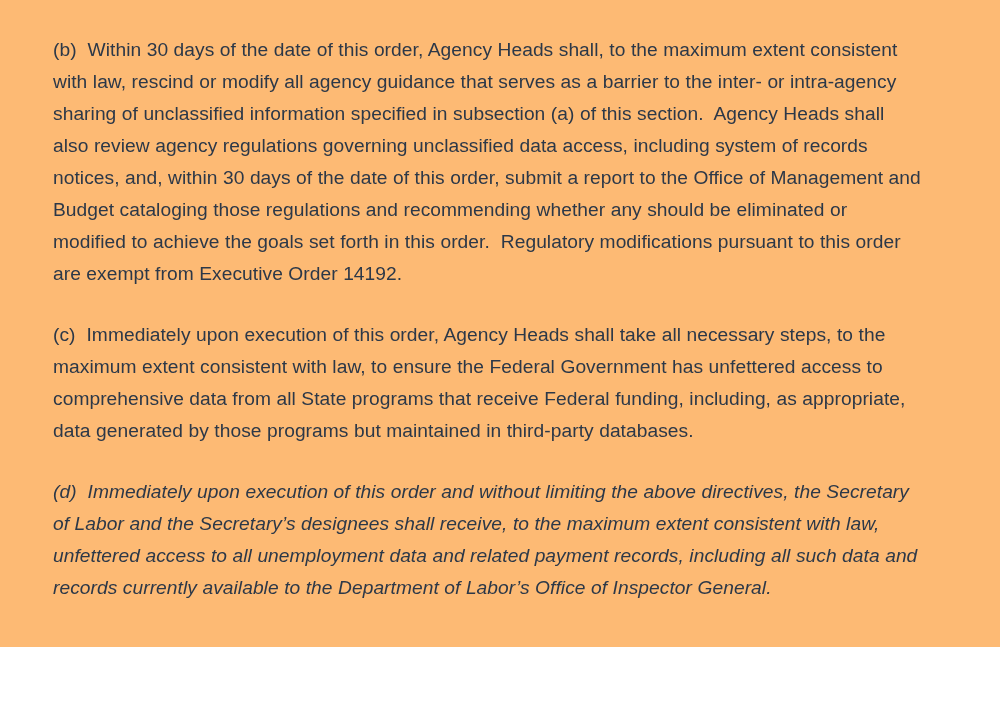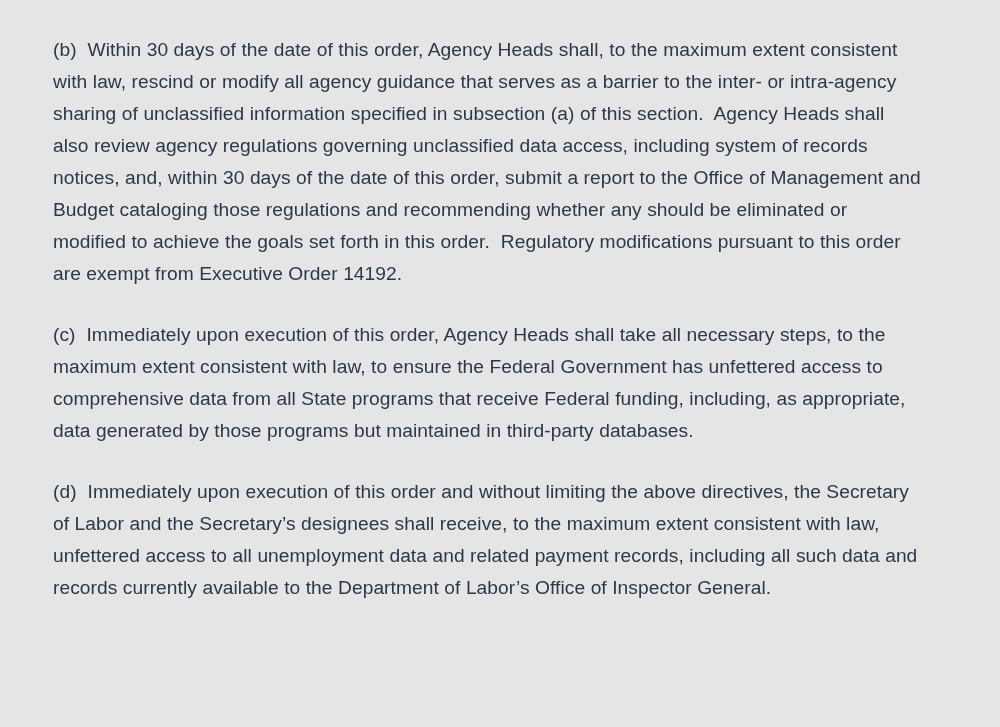--- a/index.html
+++ b/index.html
@@ -10,41 +10,42 @@
     width: 1000px;
     height: 727px;
     background: #ffffff;
     font-family: "Liberation Sans", "DejaVu Sans", sans-serif;
     color: #2c3848;
     overflow: hidden;
   }
   .page {
     position: relative;
     width: 1000px;
-    height: 727px;
-    background: #e5e5e5;
+    height: 647px;
+    background: #fdba74;
     box-sizing: border-box;
     padding: 34px 52px 0 53px;
   }
   .doc-body {
     width: 872px;
   }
   p.para {
     margin: 0 0 29px 0;
     font-size: 19.2px;
     line-height: 32px;
     letter-spacing: 0.003em;
     color: #2c3848;
     text-align: left;
     white-space: pre-wrap;
     word-spacing: 0.004em;
     -webkit-font-smoothing: antialiased;
   }
   p.para:last-child {
     margin-bottom: 5px;
+    font-style: italic;
   }
 </style>
 </head>
 <body>
 
 <div class="page">
   <div class="doc-body">
 
     <p class="para">(b)  Within 30 days of the date of this order, Agency Heads shall, to the maximum extent consistent with law, rescind or modify all agency guidance that serves as a barrier to the inter- or intra-agency sharing of unclassified information specified in subsection (a) of this section.  Agency Heads shall also review agency regulations governing unclassified data access, including system of records notices, and, within 30 days of the date of this order, submit a report to the Office of Management and Budget cataloging those regulations and recommending whether any should be eliminated or modified to achieve the goals set forth in this order.  Regulatory modifications pursuant to this order are exempt from Executive Order 14192.</p>
 

